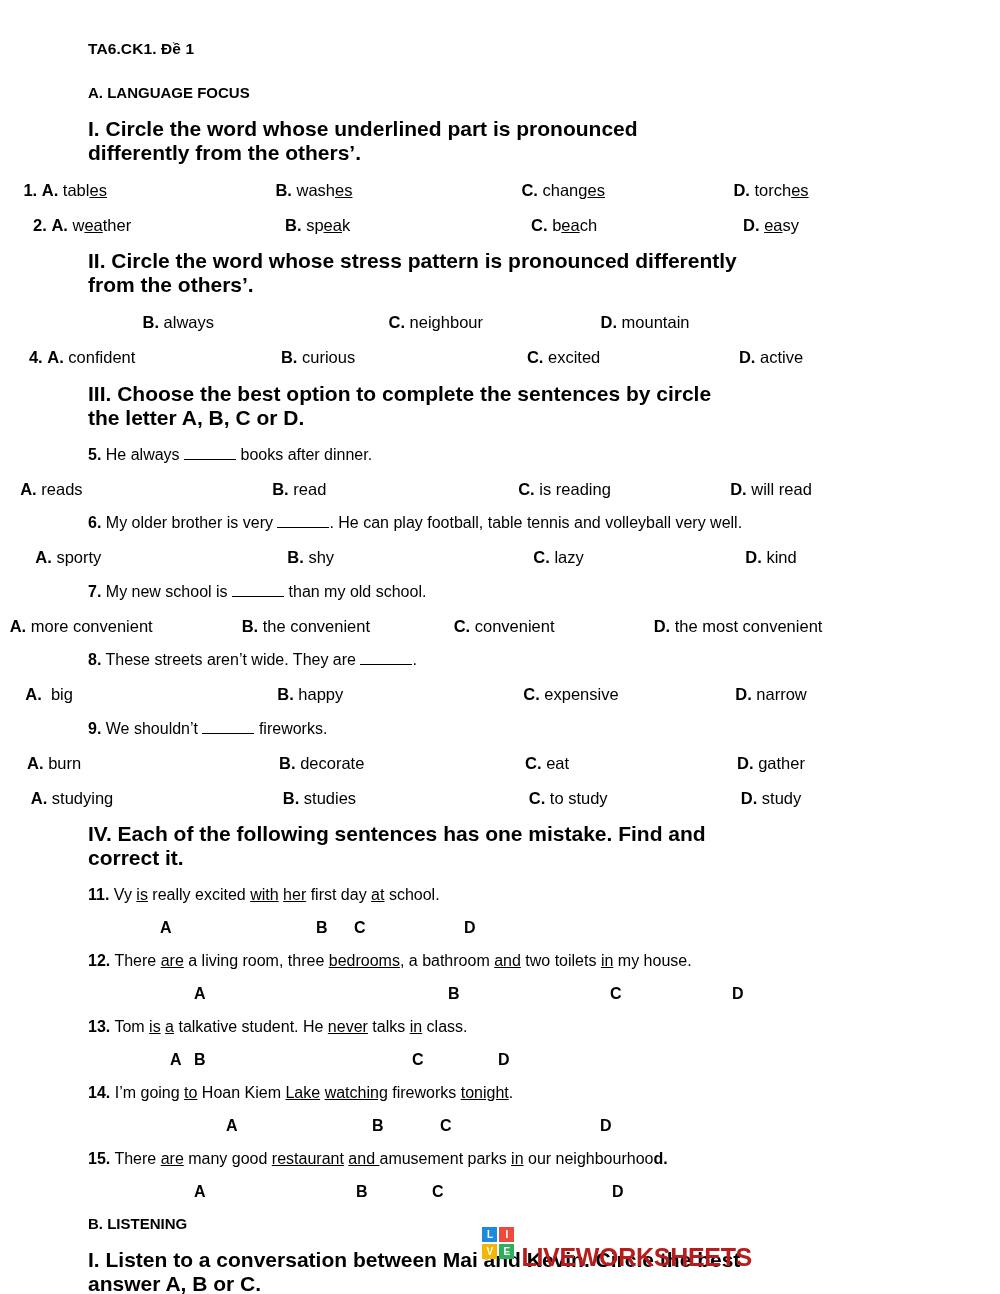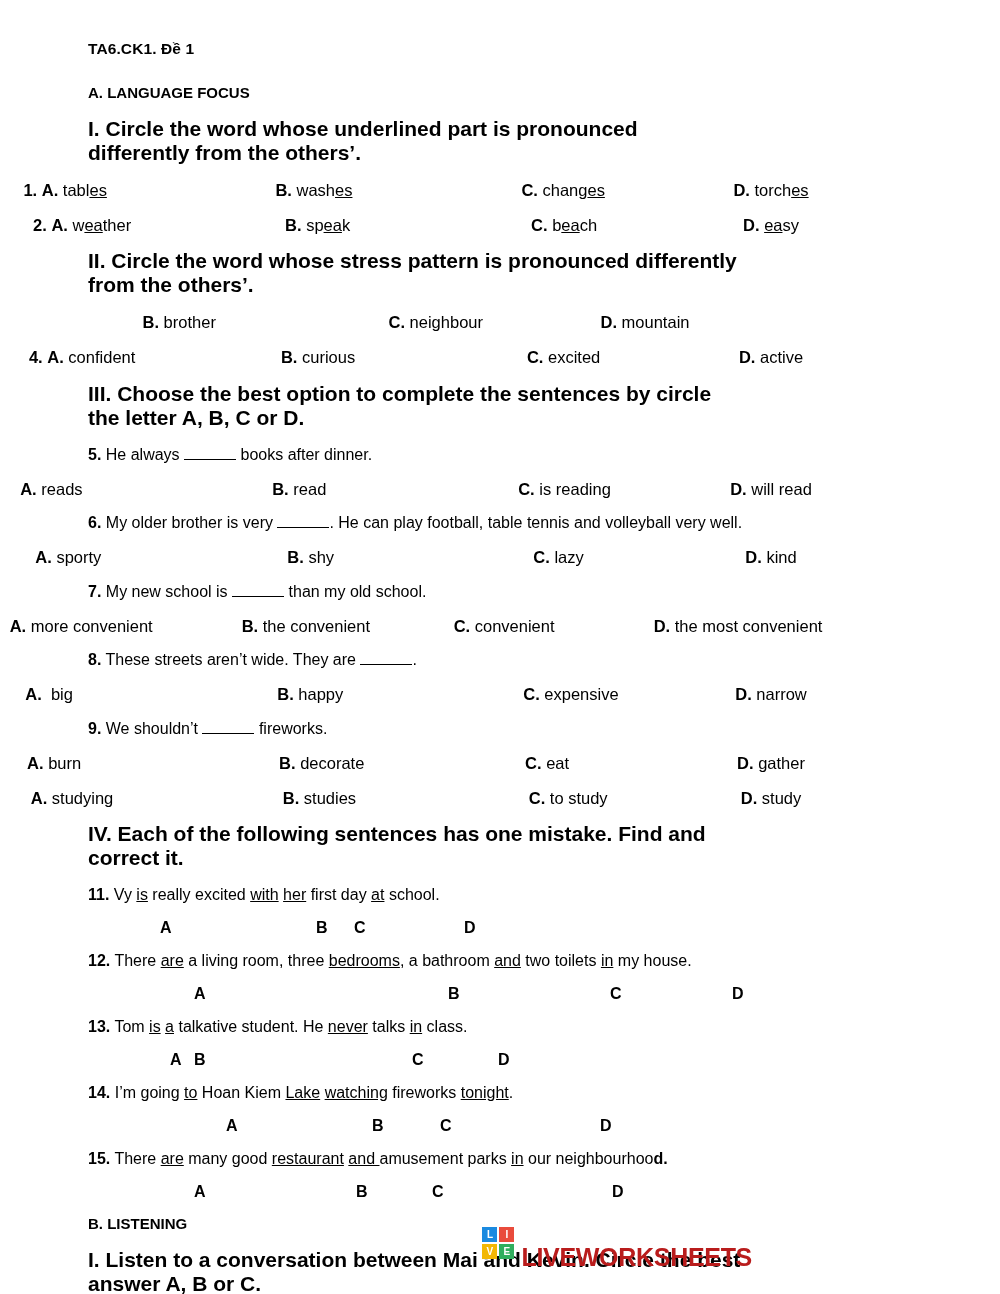--- a/index.html
+++ b/index.html
@@ -139,21 +139,21 @@
   <div class="opt-row">
     <div class="opt w1"><b>2.</b> <b>A.</b> <span>w</span><span class="u">ea</span><span>ther</span></div>
     <div class="opt w2"><b>B.</b> <span>sp</span><span class="u">ea</span><span>k</span></div>
     <div class="opt w3"><b>C.</b> <span>b</span><span class="u">ea</span><span>ch</span></div>
     <div class="opt w4"><b>D.</b> <span></span><span class="u">ea</span><span>sy</span></div>
   </div>
 
   <div class="instr">II. Circle the word whose stress pattern is pronounced differently from the others’.</div>
 
   <div class="opt-row">
-    <div class="opt w2"><b>B.</b> <span>brother</span></div>
+    <div class="opt w2"><b>B.</b> <span>always</span></div>
     <div class="opt w3"><b>C.</b> <span>neighbour</span></div>
     <div class="opt w4"><b>D.</b> <span>mountain</span></div>
   </div>
 
   <div class="opt-row">
     <div class="opt w1"><b>4.</b> <b>A.</b> <span>confident</span></div>
     <div class="opt w2"><b>B.</b> <span>curious</span></div>
     <div class="opt w3"><b>C.</b> <span>excited</span></div>
     <div class="opt w4"><b>D.</b> <span>active</span></div>
   </div>

